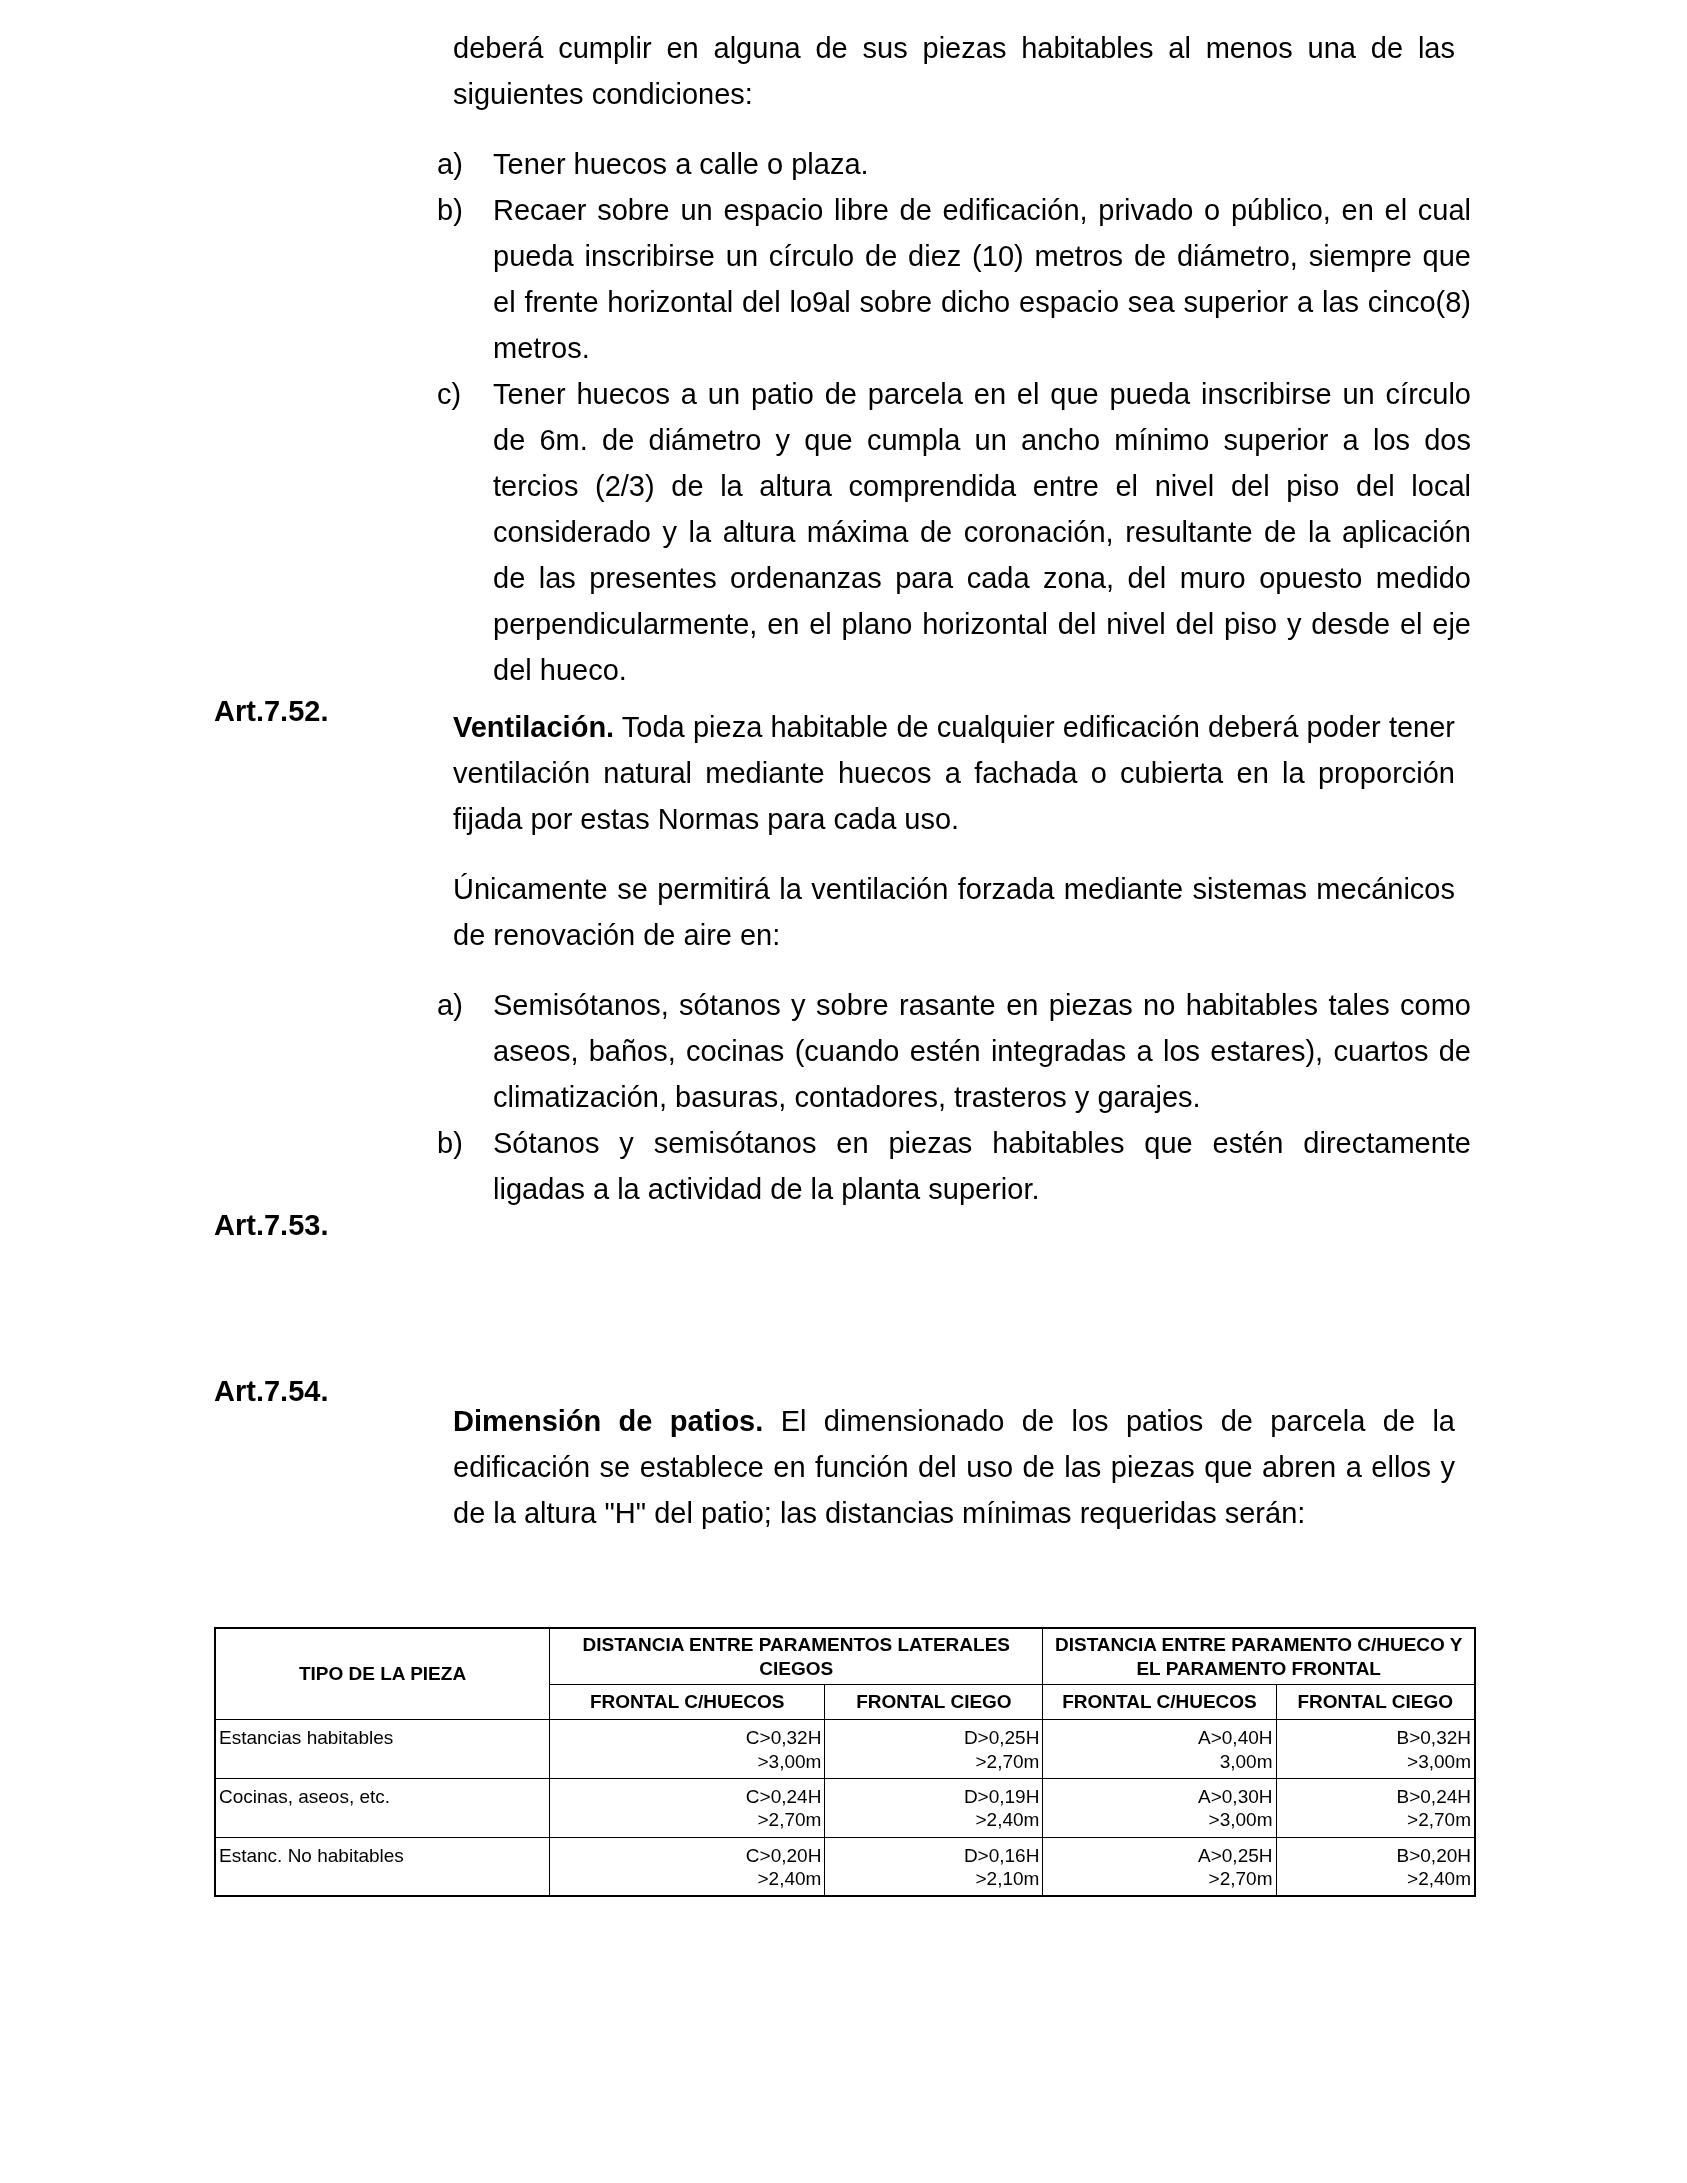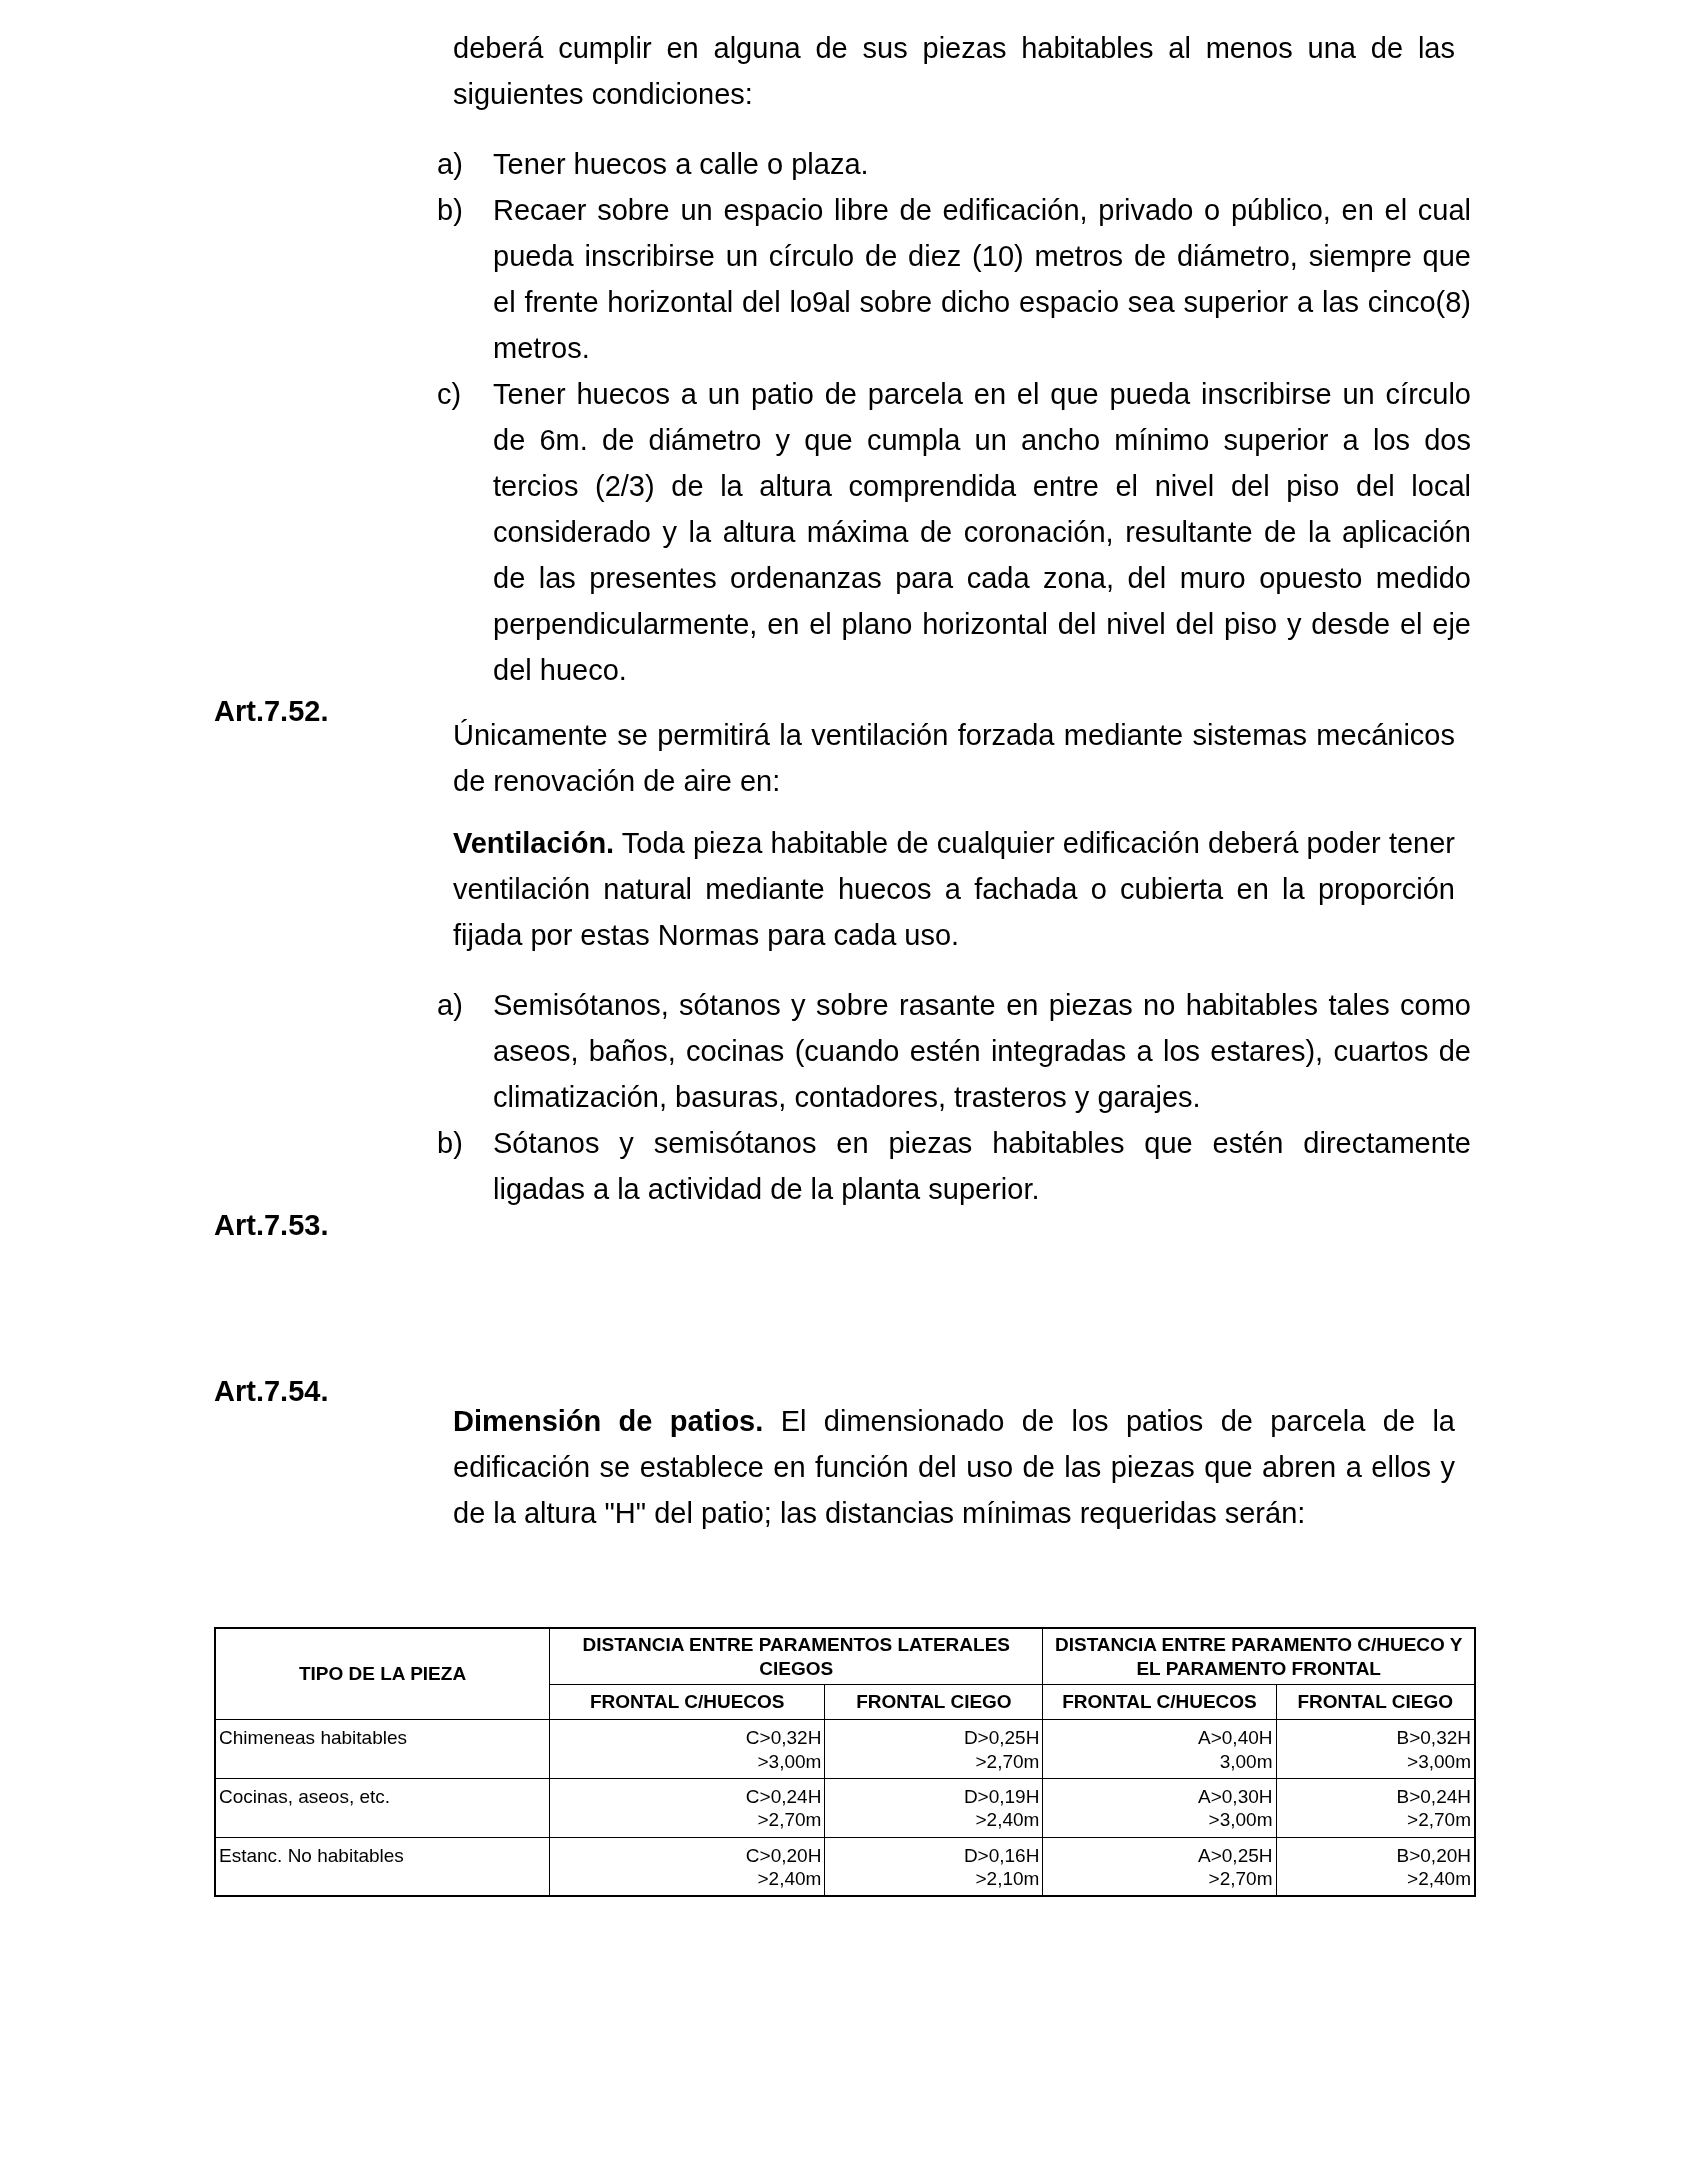--- a/index.html
+++ b/index.html
@@ -43,22 +43,22 @@
       </li>
       <li>
         <span class="mk">c)</span>
         <span class="tx">Tener huecos a un patio de parcela en el que pueda inscribirse un círculo de 6m. de diámetro y que cumpla un ancho mínimo superior a los dos tercios (2/3) de la altura comprendida entre el nivel del piso del local considerado y la altura máxima de coronación, resultante de la aplicación de las presentes ordenanzas para cada zona, del muro opuesto medido perpendicularmente, en el plano horizontal del nivel del piso y desde el eje del hueco.</span>
       </li>
     </ul>
   </div>
 
   <div class="art txt" style="top:688px;text-align:right;">Art.7.52.</div>
   <div class="body-col txt" style="top:688px;">
+    <p class="para"><span class="bold">Ventilación.</span><span> Toda pieza habitable de cualquier edificación deberá poder tener ventilación natural mediante huecos a fachada o cubierta en la proporción fijada por estas Normas para cada uso.</span></p>
     <p class="para" style="margin-top:24px;">Únicamente se permitirá la ventilación forzada mediante sistemas mecánicos de renovación de aire en:</p>
-    <p class="para"><span class="bold">Ventilación.</span><span> Toda pieza habitable de cualquier edificación deberá poder tener ventilación natural mediante huecos a fachada o cubierta en la proporción fijada por estas Normas para cada uso.</span></p>
     <ul class="list" style="margin-top:24px;">
       <li>
         <span class="mk">a)</span>
         <span class="tx">Semisótanos, sótanos y sobre rasante en piezas no habitables tales como aseos, baños, cocinas (cuando estén integradas a los estares), cuartos de climatización, basuras, contadores, trasteros y garajes.</span>
       </li>
       <li>
         <span class="mk">b)</span>
         <span class="tx">Sótanos y semisótanos en piezas habitables que estén directamente ligadas a la actividad de la planta superior.</span>
       </li>
     </ul>
@@ -85,21 +85,21 @@
       <th colspan="2">DISTANCIA ENTRE PARAMENTOS LATERALES CIEGOS</th>
       <th colspan="2">DISTANCIA ENTRE PARAMENTO C/HUECO Y EL PARAMENTO FRONTAL</th>
     </tr>
     <tr class="r-sub">
       <th>FRONTAL C/HUECOS</th>
       <th>FRONTAL CIEGO</th>
       <th>FRONTAL C/HUECOS</th>
       <th>FRONTAL CIEGO</th>
     </tr>
     <tr>
-      <td class="lbl">Chimeneas habitables</td>
+      <td class="lbl">Estancias habitables</td>
       <td class="val">
             <div>C&gt;0,32H</div>
             <div>&gt;3,00m</div>
           </td>
       <td class="val">
             <div>D&gt;0,25H</div>
             <div>&gt;2,70m</div>
           </td>
       <td class="val">
             <div>A&gt;0,40H</div>

